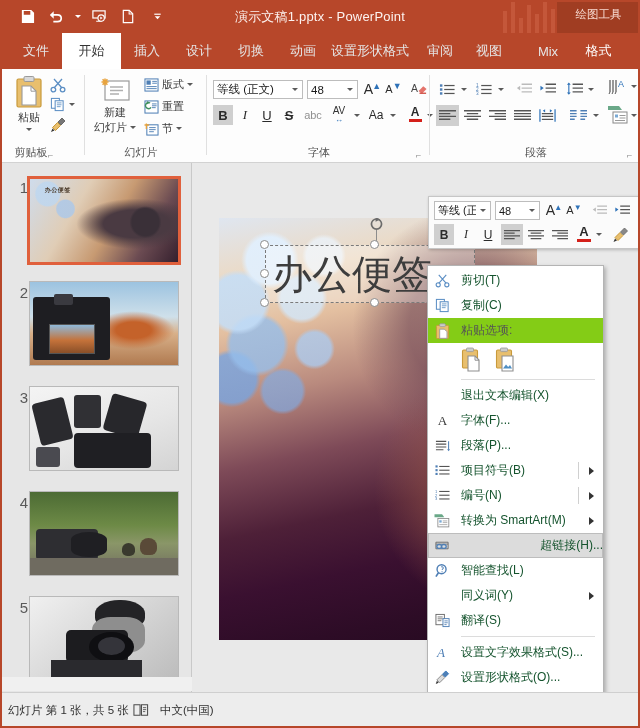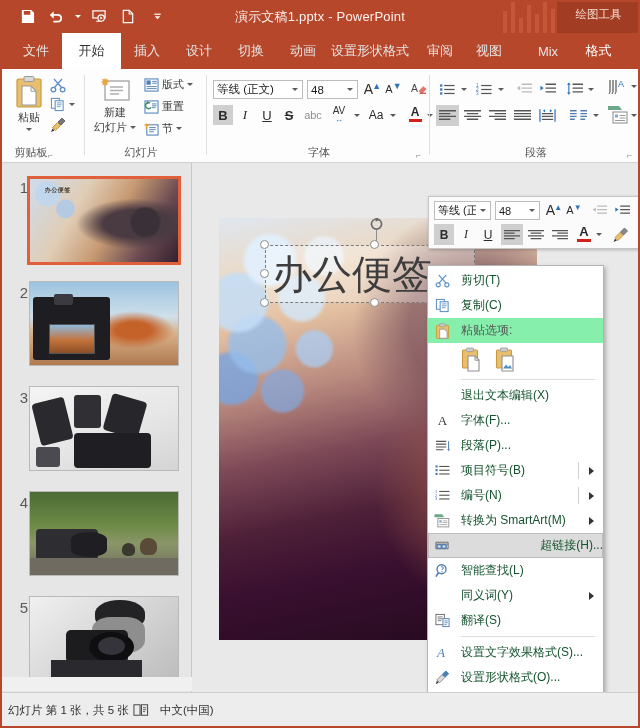--- a/index.html
+++ b/index.html
@@ -144,21 +144,21 @@
   }
 
   
   .ctxmenu {
     position: absolute; left: 427px; top: 265px; width: 177px;
     background: #fff; border: 1px solid #b4b4b4;
     box-shadow: 2px 2px 4px rgba(0,0,0,.25);
     padding: 2px 0 3px 0;
   }
   .mi { position: relative; height: 25px; display: flex; align-items: center; }
-  .mi.head { background: #86efac; }
+  .mi.head { background: #84cc16; }
   .mi.hl { background: #dcdcdc; outline: 1px solid #bdbdbd; outline-offset: -1px; justify-content: flex-end; }
   .mi-icon {
     position: absolute; left: 0; top: 0; width: 28px; height: 25px;
     display: flex; align-items: center; justify-content: center;
   }
   .mi-text { margin-left: 33px; font-size: 12px; color: #14532d; white-space: nowrap; }
   .mi-text.dim { color: #555; }
   .mi-arrow {
     position: absolute; right: 9px; top: 9px;
     width: 0; height: 0; border-top: 4px solid transparent;

